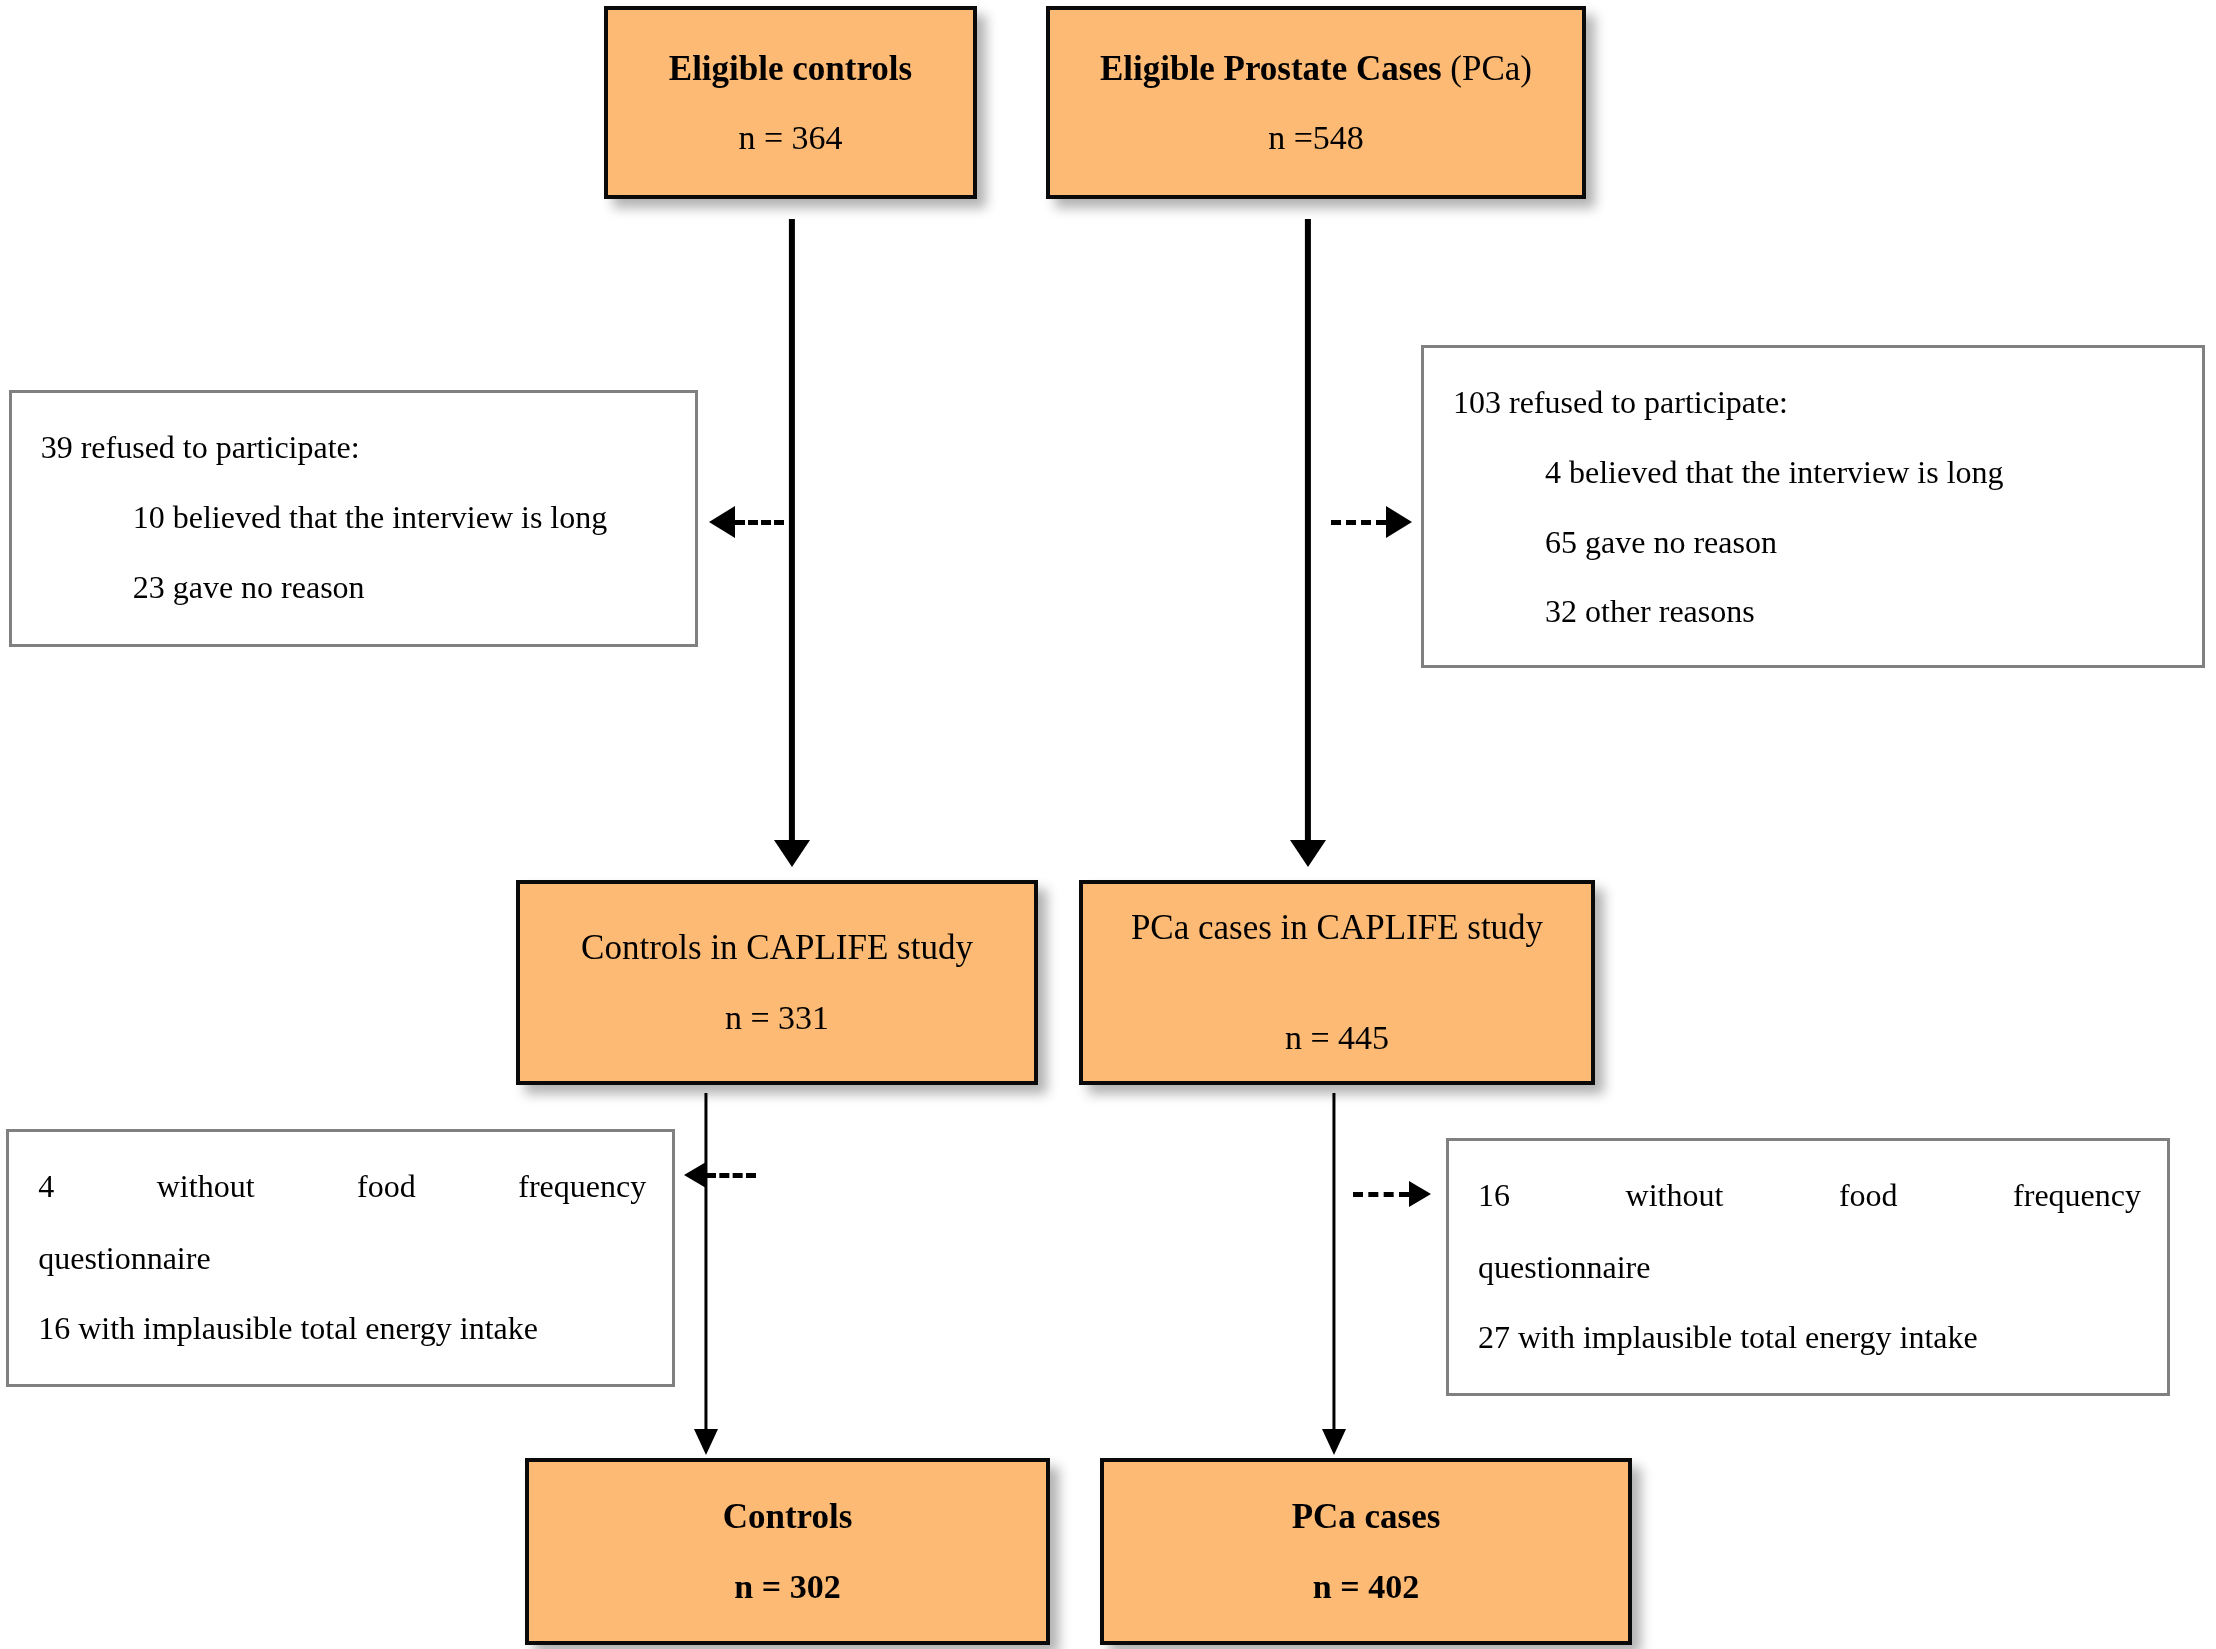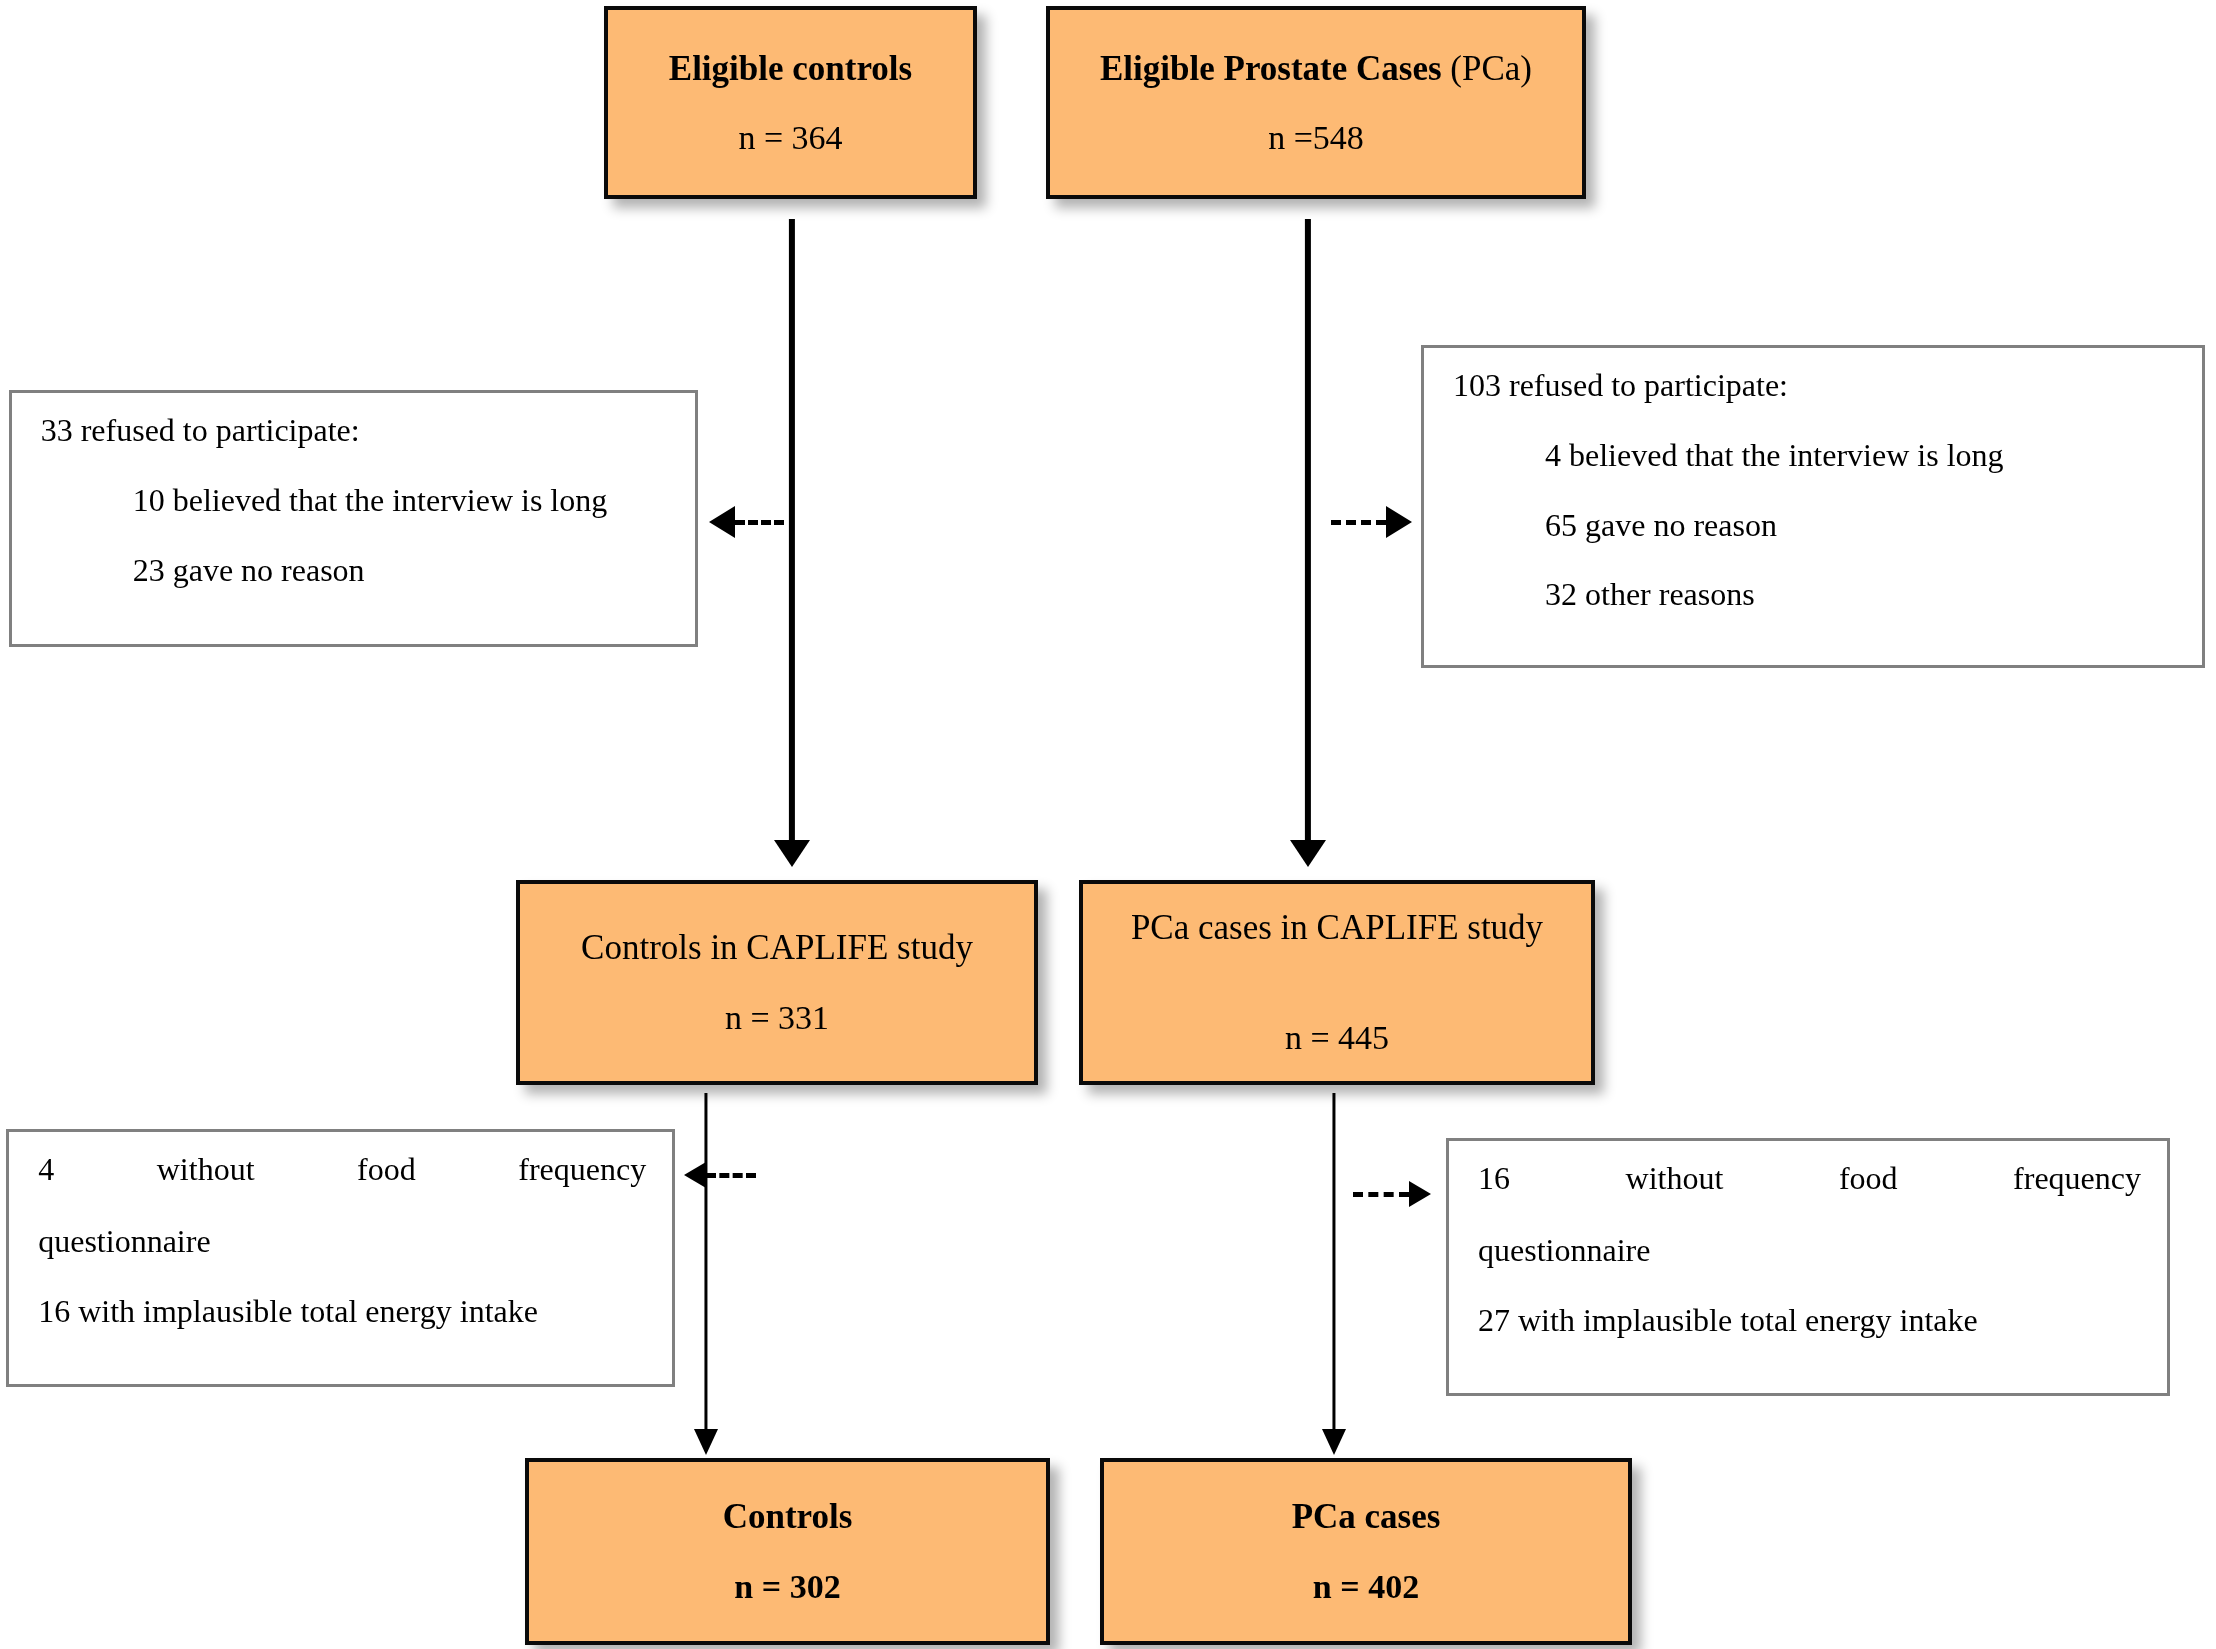--- a/index.html
+++ b/index.html
@@ -56,21 +56,21 @@
   }
 
   
   .excl-box {
     position: absolute;
     box-sizing: border-box;
     background: #ffffff;
     border: 3.1px solid #808080;
   }
   .excl-inner {
-    padding: 20px 26px 37px 29px;
+    padding: 37px 26px 37px 29px;
     font-size: 32px;
     line-height: 1.12;
   }
   .excl-line {
     margin: 0 0 34px 0;
     white-space: nowrap;
   }
   .excl-line:last-child { margin-bottom: 0; }
   .excl-line.indent { padding-left: 92px; }
   .excl-line.justified {
@@ -179,21 +179,21 @@
     <div class="head"></div>
   </div>
 
   <div class="v-arrow thick" style="left:1295px; top:219px; width:25px; height:648px;">
     <div class="shaft" style="height:623px;"></div>
     <div class="head"></div>
   </div>
 
   <div class="excl-box" style="left:8.7px; top:390px; width:689px; height:257px;">
     <div class="excl-inner">
-      <div class="excl-line">33 refused to participate:</div>
+      <div class="excl-line">39 refused to participate:</div>
       <div class="excl-line indent">10 believed that the interview is long</div>
       <div class="excl-line indent">23 gave no reason</div>
     </div>
   </div>
 
   <div class="h-dash" style="left:709px; top:507px; width:75px;">
     <div class="head-left"></div>
     <div class="dashline"></div>
   </div>
 

